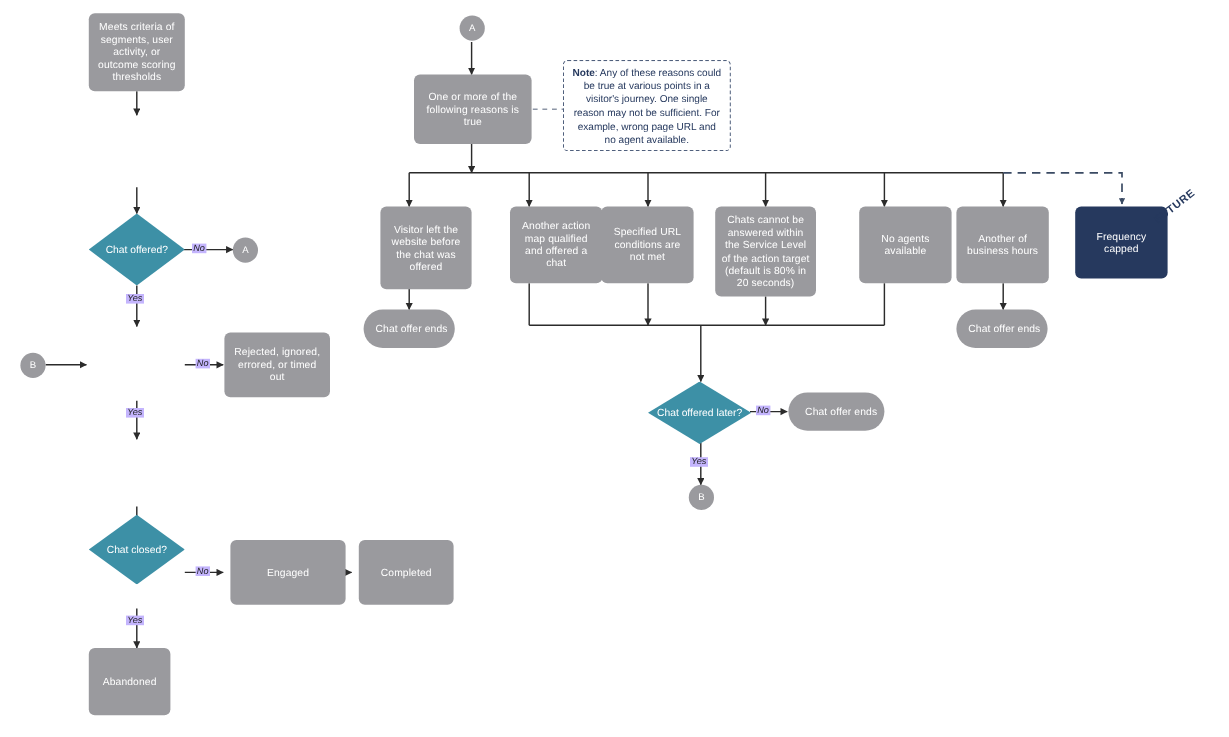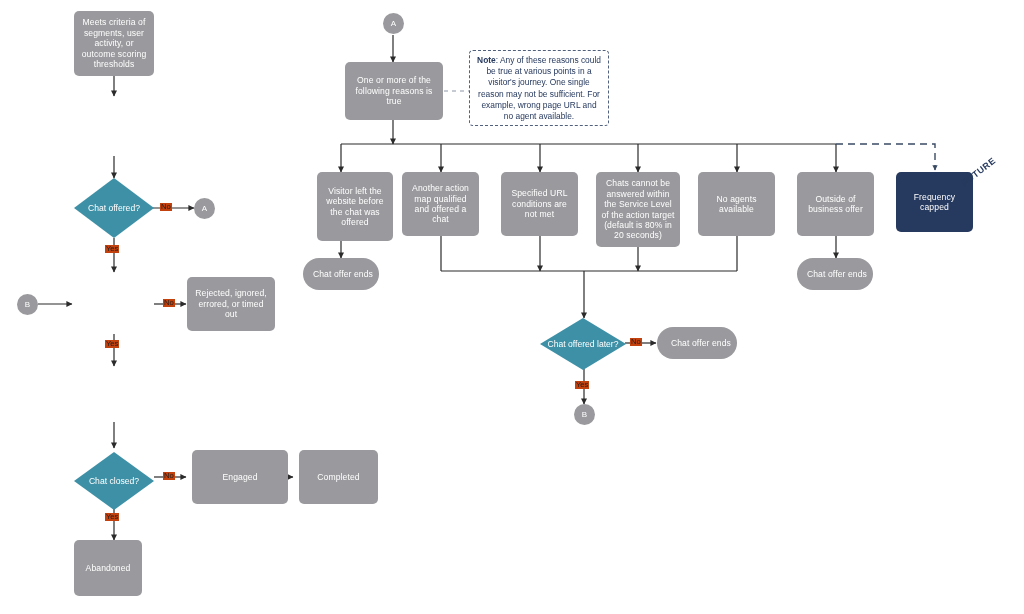--- a/index.html
+++ b/index.html
@@ -34,22 +34,22 @@
     display:flex;align-items:center;justify-content:center;text-align:center;
     color:#fff;font-size:8.6px;line-height:1.2;padding:0 6px;box-sizing:border-box;
   }
   .conn{
     position:absolute;border-radius:50%;background:#9a9a9e;color:#ffffff;
     display:flex;align-items:center;justify-content:center;font-size:8px;
   }
 
   
   .elabel{
-    position:absolute;font-size:7.6px;color:#1d1d1f;background:#c2410c;
-    padding:0 1px;line-height:1;white-space:nowrap;
+    position:absolute;font-size:7.6px;color:#1d1d1f;background:#c4b5fd;
+    padding:0 1px;line-height:1;white-space:nowrap;font-style:italic;
   }
 
   
   .note{
     position:absolute;box-sizing:border-box;
     border:1.3px dashed #50607d;border-radius:4px;
     color:#26395e;font-size:8.4px;line-height:1.33;text-align:center;
     padding:4px 6px;background:#ffffff;
   }
   .note b{font-weight:bold;}
@@ -142,21 +142,21 @@
   <div class="conn" style="left:17px;top:294px;width:21px;height:21px;">
     <span>B</span>
   </div>
 
 
   <div class="node rect" style="left:187px;top:277px;width:88px;height:54px;">
     <span>Rejected, ignored, errored, or timed out</span>
   </div>
 
 
-  <div class="diamond-wrap" style="left:74px;top:452px;width:80px;height:58px;">
+  <div class="diamond-wrap" style="left:74px;top:429px;width:80px;height:58px;">
     <div class="diamond"></div>
     <div class="diamond-label">Chat closed?</div>
   </div>
 
   <div class="node rect" style="left:192px;top:450px;width:96px;height:54px;">
     <span>Engaged</span>
   </div>
 
   <div class="node rect" style="left:299px;top:450px;width:79px;height:54px;">
     <span>Completed</span>
@@ -182,38 +182,38 @@
   </div>
 
   <div class="note" style="left:469px;top:50px;width:140px;height:76px;">
     <span><b>Note</b><span>: Any of these reasons could be true at various points in a visitor's journey. One single reason may not be sufficient. For example, wrong page URL and no agent available.</span></span>
   </div>
 
   <div class="node rect" style="left:317px;top:172px;width:76px;height:69px;">
     <span>Visitor left the website before the chat was offered</span>
   </div>
 
-  <div class="node rect" style="left:402px;top:172px;width:77px;height:64px;">
+  <div class="node rect" style="left:425px;top:172px;width:77px;height:64px;">
     <span>Another action map qualified and offered a chat</span>
   </div>
 
   <div class="node rect" style="left:501px;top:172px;width:77px;height:64px;">
     <span>Specified URL conditions are not met</span>
   </div>
 
   <div class="node rect" style="left:596px;top:172px;width:84px;height:75px;">
     <span>Chats cannot be answered within the Service Level of the action target (default is 80% in 20 seconds)</span>
   </div>
 
-  <div class="node rect" style="left:698px;top:172px;width:77px;height:64px;">
+  <div class="node rect" style="left:716px;top:172px;width:77px;height:64px;">
     <span>No agents available</span>
   </div>
 
   <div class="node rect" style="left:797px;top:172px;width:77px;height:64px;">
-    <span>Outside of business offer</span>
+    <span>Another of business hours</span>
   </div>
 
   <div class="node rect navy" style="left:896px;top:172px;width:77px;height:60px;">
     <span>Frequency capped</span>
   </div>
 
   <div class="future" style="left:966px;top:178px;">FUTURE</div>
 
   <div class="node pill" style="left:303px;top:258px;width:76px;height:32px;">
     <span>Chat offer ends</span>

